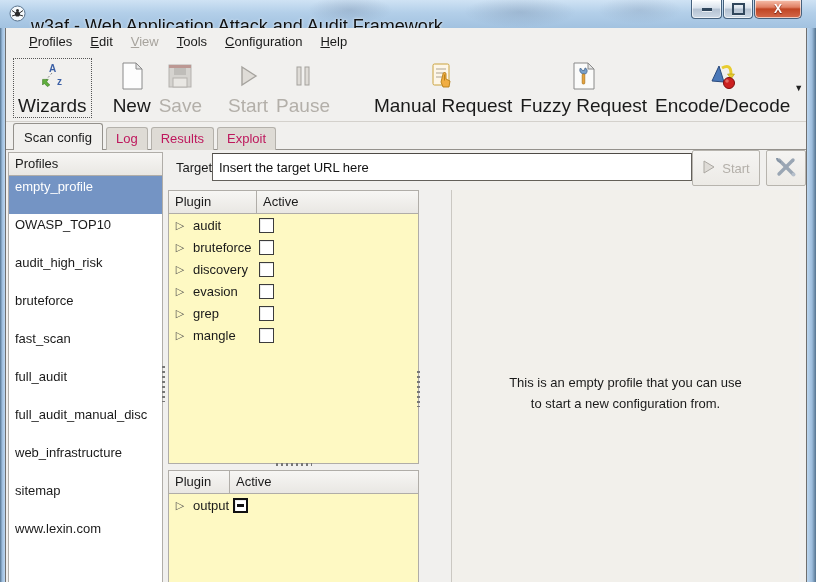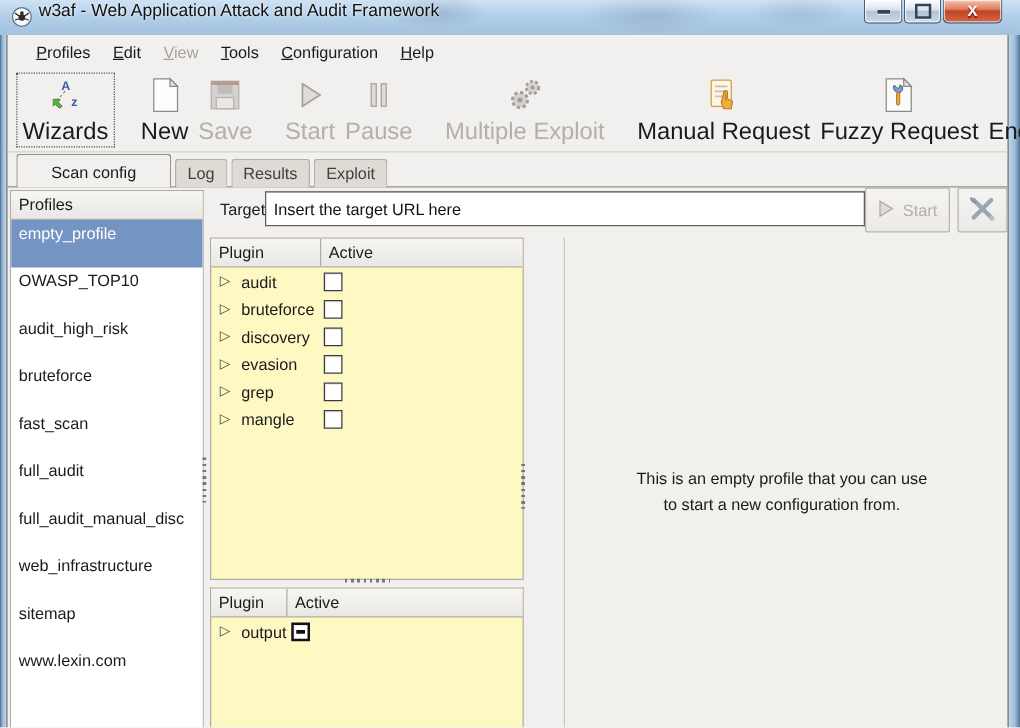--- a/index.html
+++ b/index.html
@@ -14,21 +14,21 @@
     position:absolute;left:0;top:0;width:816px;height:28px;
     background:
       radial-gradient(60px 20px at 350px 10px, rgba(90,110,140,.25), transparent 70%),
       radial-gradient(80px 22px at 520px 12px, rgba(80,100,130,.22), transparent 70%),
       radial-gradient(60px 20px at 640px 10px, rgba(90,110,140,.18), transparent 70%),
       linear-gradient(180deg,#cfe2f4 0%,#b3cfe9 45%,#a2c2e0 100%);
     border-bottom:1px solid #8fa9c4;
   }
   .titlebar .app-ico{position:absolute;left:9px;top:5px;width:17px;height:17px;}
   .titlebar .title{
-    position:absolute;left:31px;top:0;font-size:14px;color:#111;
+    position:absolute;left:31px;top:16px;font-size:18px;color:#111;
     text-shadow:0 0 3px rgba(255,255,255,.9);white-space:nowrap;
   }
   .winbtns{position:absolute;top:0;right:14px;display:flex;}
   .wbtn{
     height:18px;margin-left:1px;border:1px solid #45617d;border-top:none;
     border-radius:0 0 4px 4px;display:flex;align-items:center;justify-content:center;
     background:linear-gradient(180deg,#fdfeff 0%,#d9e2ec 45%,#b4c2d2 50%,#cdd9e6 100%);
     box-shadow:inset 0 0 0 1px rgba(255,255,255,.65);cursor:default;
   }
   .wbtn.min{width:29px}.wbtn.max{width:28px}
@@ -56,23 +56,23 @@
   .toolbar{position:absolute;left:0;top:27px;right:0;height:66px;display:flex;align-items:center;padding-left:8px;border-bottom:1px solid #d4d1cc;}
   .tbtn{display:flex;flex-direction:column;align-items:center;justify-content:center;gap:3px;height:58px;padding:0 4px;white-space:nowrap;}
   .tbtn .ticon{height:32px;display:flex;align-items:center;justify-content:center;}
   .tbtn .tlabel{font-size:19px;}
   .tbtn.disabled .tlabel{color:#b3afa9;}
   .tbtn.focused{outline:1px dotted #555;}
   .tsep{width:1px;height:48px;background:#c9c6c1;margin:0 9px;}
   .tb-arrow{margin-left:auto;margin-right:14px;font-size:9px;color:#222;}
   
   .tabstrip{position:absolute;left:0;top:93px;right:0;height:28px;display:flex;align-items:flex-end;padding-left:7px;border-bottom:1px solid #94918c;}
-  .tab{padding:4px 27px 5px;margin-right:3px;border:1px solid #94918c;border-bottom:none;border-radius:3px 3px 0 0;background:#f1f0ee;position:relative;top:1px;}
+  .tab{padding:4px 10px 5px;margin-right:3px;border:1px solid #94918c;border-bottom:none;border-radius:3px 3px 0 0;background:#f1f0ee;position:relative;top:1px;}
   .tab.active{padding-top:6px;font-weight:normal;}
-  .tab.disabled{background:#dedbd5;color:#404040;padding:3px 9px 4px;border-color:#b4b1ab;}
+  .tab.disabled{background:#dedbd5;color:#be185d;padding:3px 9px 4px;border-color:#b4b1ab;}
   
   .work{position:absolute;left:0;top:121px;right:0;bottom:0;}
   
   .profiles{position:absolute;left:2px;top:3px;width:153px;bottom:0;background:#fff;border:1px solid #b0ada8;border-bottom:none;}
   .colhdr{height:22px;line-height:22px;padding-left:6px;background:linear-gradient(#f7f6f4,#e9e7e3);border-bottom:1px solid #b0ada8;position:relative;}
   .profiles .rows{position:absolute;left:0;right:0;top:23px;bottom:0;background:#fff;}
   .prow{height:38px;line-height:22px;padding-left:6px;white-space:nowrap;overflow:hidden;}
   .prow.selected{background:#7494c4;color:#fff;}
   
   .target-label{position:absolute;left:170px;top:11px;}
@@ -198,31 +198,20 @@
     <div class="tbtn disabled">
       <span class="ticon">
         <svg width="24" height="26" viewBox="0 0 24 26">
           <rect x="6" y="4" width="4" height="18" fill="#dfdcd7" stroke="#a5a29d"></rect>
           <rect x="14" y="4" width="4" height="18" fill="#dfdcd7" stroke="#a5a29d"></rect>
         </svg>
       </span>
       <span class="tlabel">Pause</span>
     </div>
     <div class="tsep"></div>
-    <div class="tbtn disabled">
-      <span class="ticon">
-        <svg width="30" height="30" viewBox="0 0 30 30">
-          <circle cx="11" cy="19" r="6" fill="#d6d3ce" stroke="#a09d98" stroke-width="2.4" stroke-dasharray="2.5 2.2"></circle>
-          <circle cx="11" cy="19" r="2" fill="#a09d98"></circle>
-          <circle cx="21" cy="9" r="5" fill="#d6d3ce" stroke="#a09d98" stroke-width="2.2" stroke-dasharray="2.2 2"></circle>
-          <circle cx="21" cy="9" r="1.6" fill="#a09d98"></circle>
-        </svg>
-      </span>
-      <span class="tlabel">Multiple Exploit</span>
-    </div>
     <div class="tsep"></div>
     <div class="tbtn">
       <span class="ticon">
         <svg width="30" height="30" viewBox="0 0 30 30">
           <rect x="5" y="3" width="16" height="21" rx="1.5" fill="#fdf6e8" stroke="#caa23c"></rect>
           <path d="M8 8 h10 M8 12 h10 M8 16 h6" stroke="#c8c0ae" stroke-width="1.4"></path>
           <path d="M15 13 c0,-2 3,-2 3,0 v5 l4,2 -1,6 h-6 l-2,-5 z" fill="#f0ad42" stroke="#b57d14" stroke-width=".9"></path>
           <path d="M16.5 13.5 v6" stroke="#b57d14" stroke-width=".9" fill="none"></path>
         </svg>
       </span>

